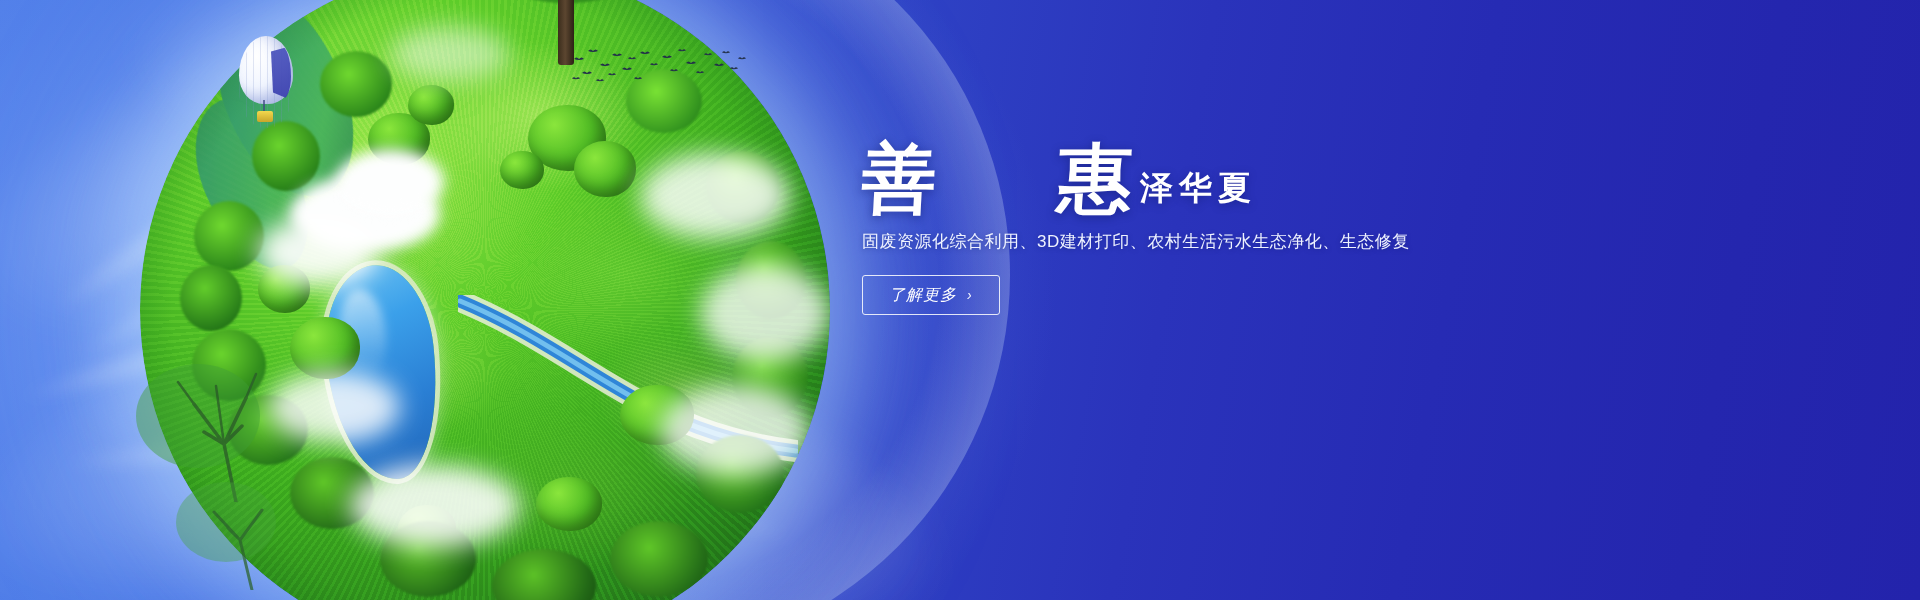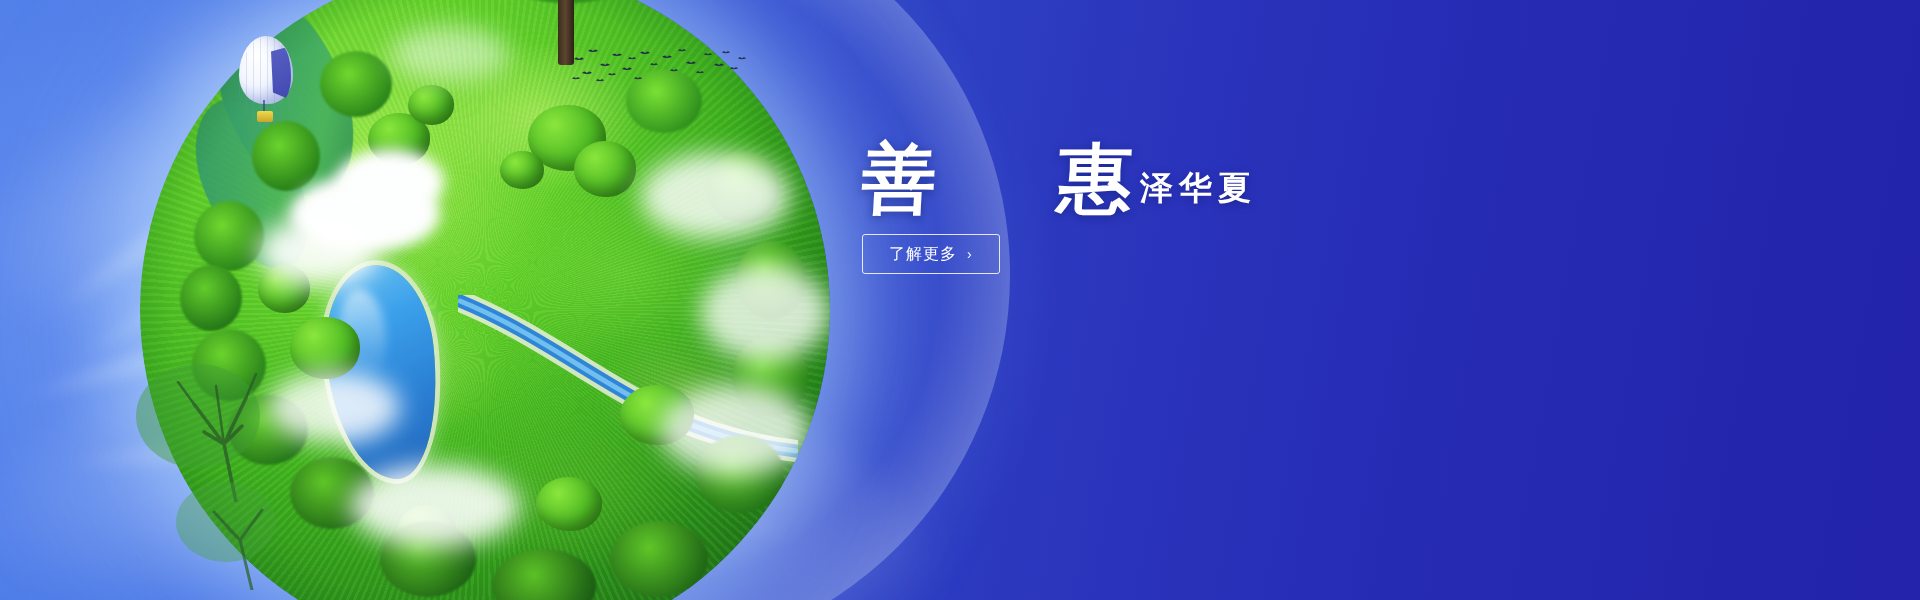--- a/index.html
+++ b/index.html
@@ -173,20 +173,21 @@
   .desc{
     margin-top:18px;font-size:17px;letter-spacing:.5px;color:#eef2ff;
     text-shadow:0 1px 5px rgba(10,20,90,.35);white-space:nowrap;
   }
   .cta{
     margin-top:22px;display:inline-flex;align-items:center;justify-content:flex-end;
     gap:10px;height:38px;padding:0 26px;
     border:1px solid rgba(255,255,255,.85);border-radius:3px;
     background:transparent;color:#fff;font-size:16px;letter-spacing:1px;
     cursor:pointer;
+    font-style:italic;
   }
   .cta .chev{font-size:14px;opacity:.95;}
 </style>
 </head>
 <body>
 
 <div class="banner">
 
   <div class="cloudveil cv1"></div>
   <div class="cloudveil cv2"></div>
@@ -379,20 +380,21 @@
       <div class="hl-group hl-g1">
         <span class="hl-big">善</span>
       </div>
       <div class="hl-group hl-g2">
         <span class="hl-big">惠</span>
         <span class="hl-small">泽华夏</span>
       </div>
     </div>
 
 
+    <div class="desc">固废资源化综合利用、3D建材打印、农村生活污水生态净化、生态修复</div>
 
     <div class="cta">
       <span>了解更多</span>
       <span class="chev">›</span>
     </div>
 
   </div>
 </div>
 
 </body></html>

